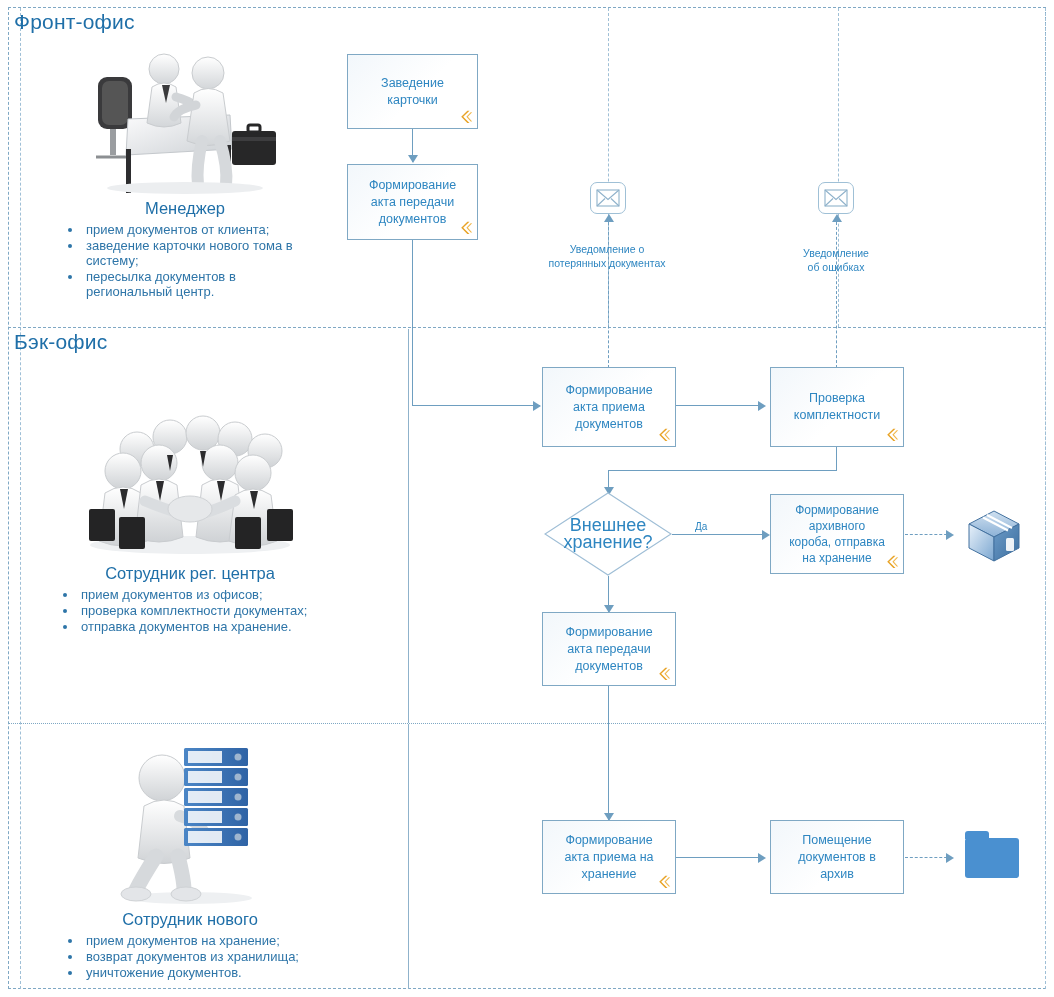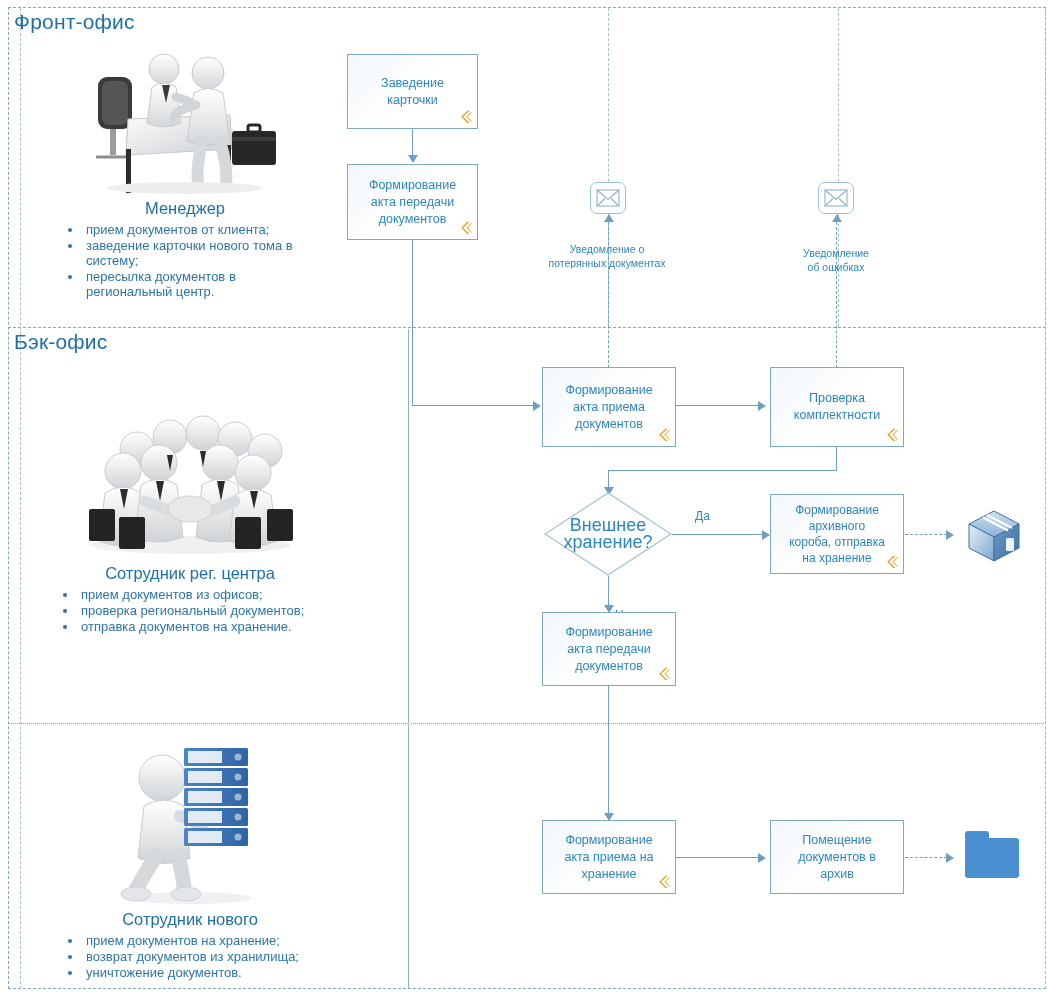--- a/index.html
+++ b/index.html
@@ -128,22 +128,23 @@
     position:absolute;
     width:0;height:0;
   }
   .arrow.down{ border-left:5px solid transparent;border-right:5px solid transparent;border-top:8px solid #6E9EC0; }
   .arrow.up{ border-left:5px solid transparent;border-right:5px solid transparent;border-bottom:8px solid #6E9EC0; }
   .arrow.right{ border-top:5px solid transparent;border-bottom:5px solid transparent;border-left:8px solid #6E9EC0; }
 
   .edge-label{
     position:absolute;
     color:#2E86C1;
-    font-size:12px;
+    font-size:10px;
     white-space:nowrap;
+    margin-top:12px;
   }
 
   
   .envelope{
     position:absolute;
     width:36px;height:32px;
     border:1.4px solid #9FC0D6;
     border-radius:7px;
     background:#ffffff;
     box-sizing:border-box;
@@ -287,21 +288,21 @@
           <rect x="14" y="104" width="26" height="32" rx="2"></rect>
           <rect x="44" y="112" width="26" height="32" rx="2"></rect>
           <rect x="160" y="112" width="26" height="32" rx="2"></rect>
           <rect x="192" y="104" width="26" height="32" rx="2"></rect>
         </g>
       </svg>
     </div>
     <div class="actor-name">Сотрудник рег. центра</div>
     <ul class="actor-duties">
       <li>прием документов из офисов;</li>
-      <li>проверка региональный документов;</li>
+      <li>проверка комплектности документах;</li>
       <li>отправка документов на хранение.</li>
     </ul>
   </div>
 
   <div class="actor" style="left:60px; top:738px; width:260px;">
     <div class="art">
       <svg width="180" height="168" viewBox="0 0 180 168">
         <defs>
           <linearGradient id="gb" x1="0" y1="0" x2="0" y2="1">
             <stop offset="0%" stop-color="#ffffff"></stop>

